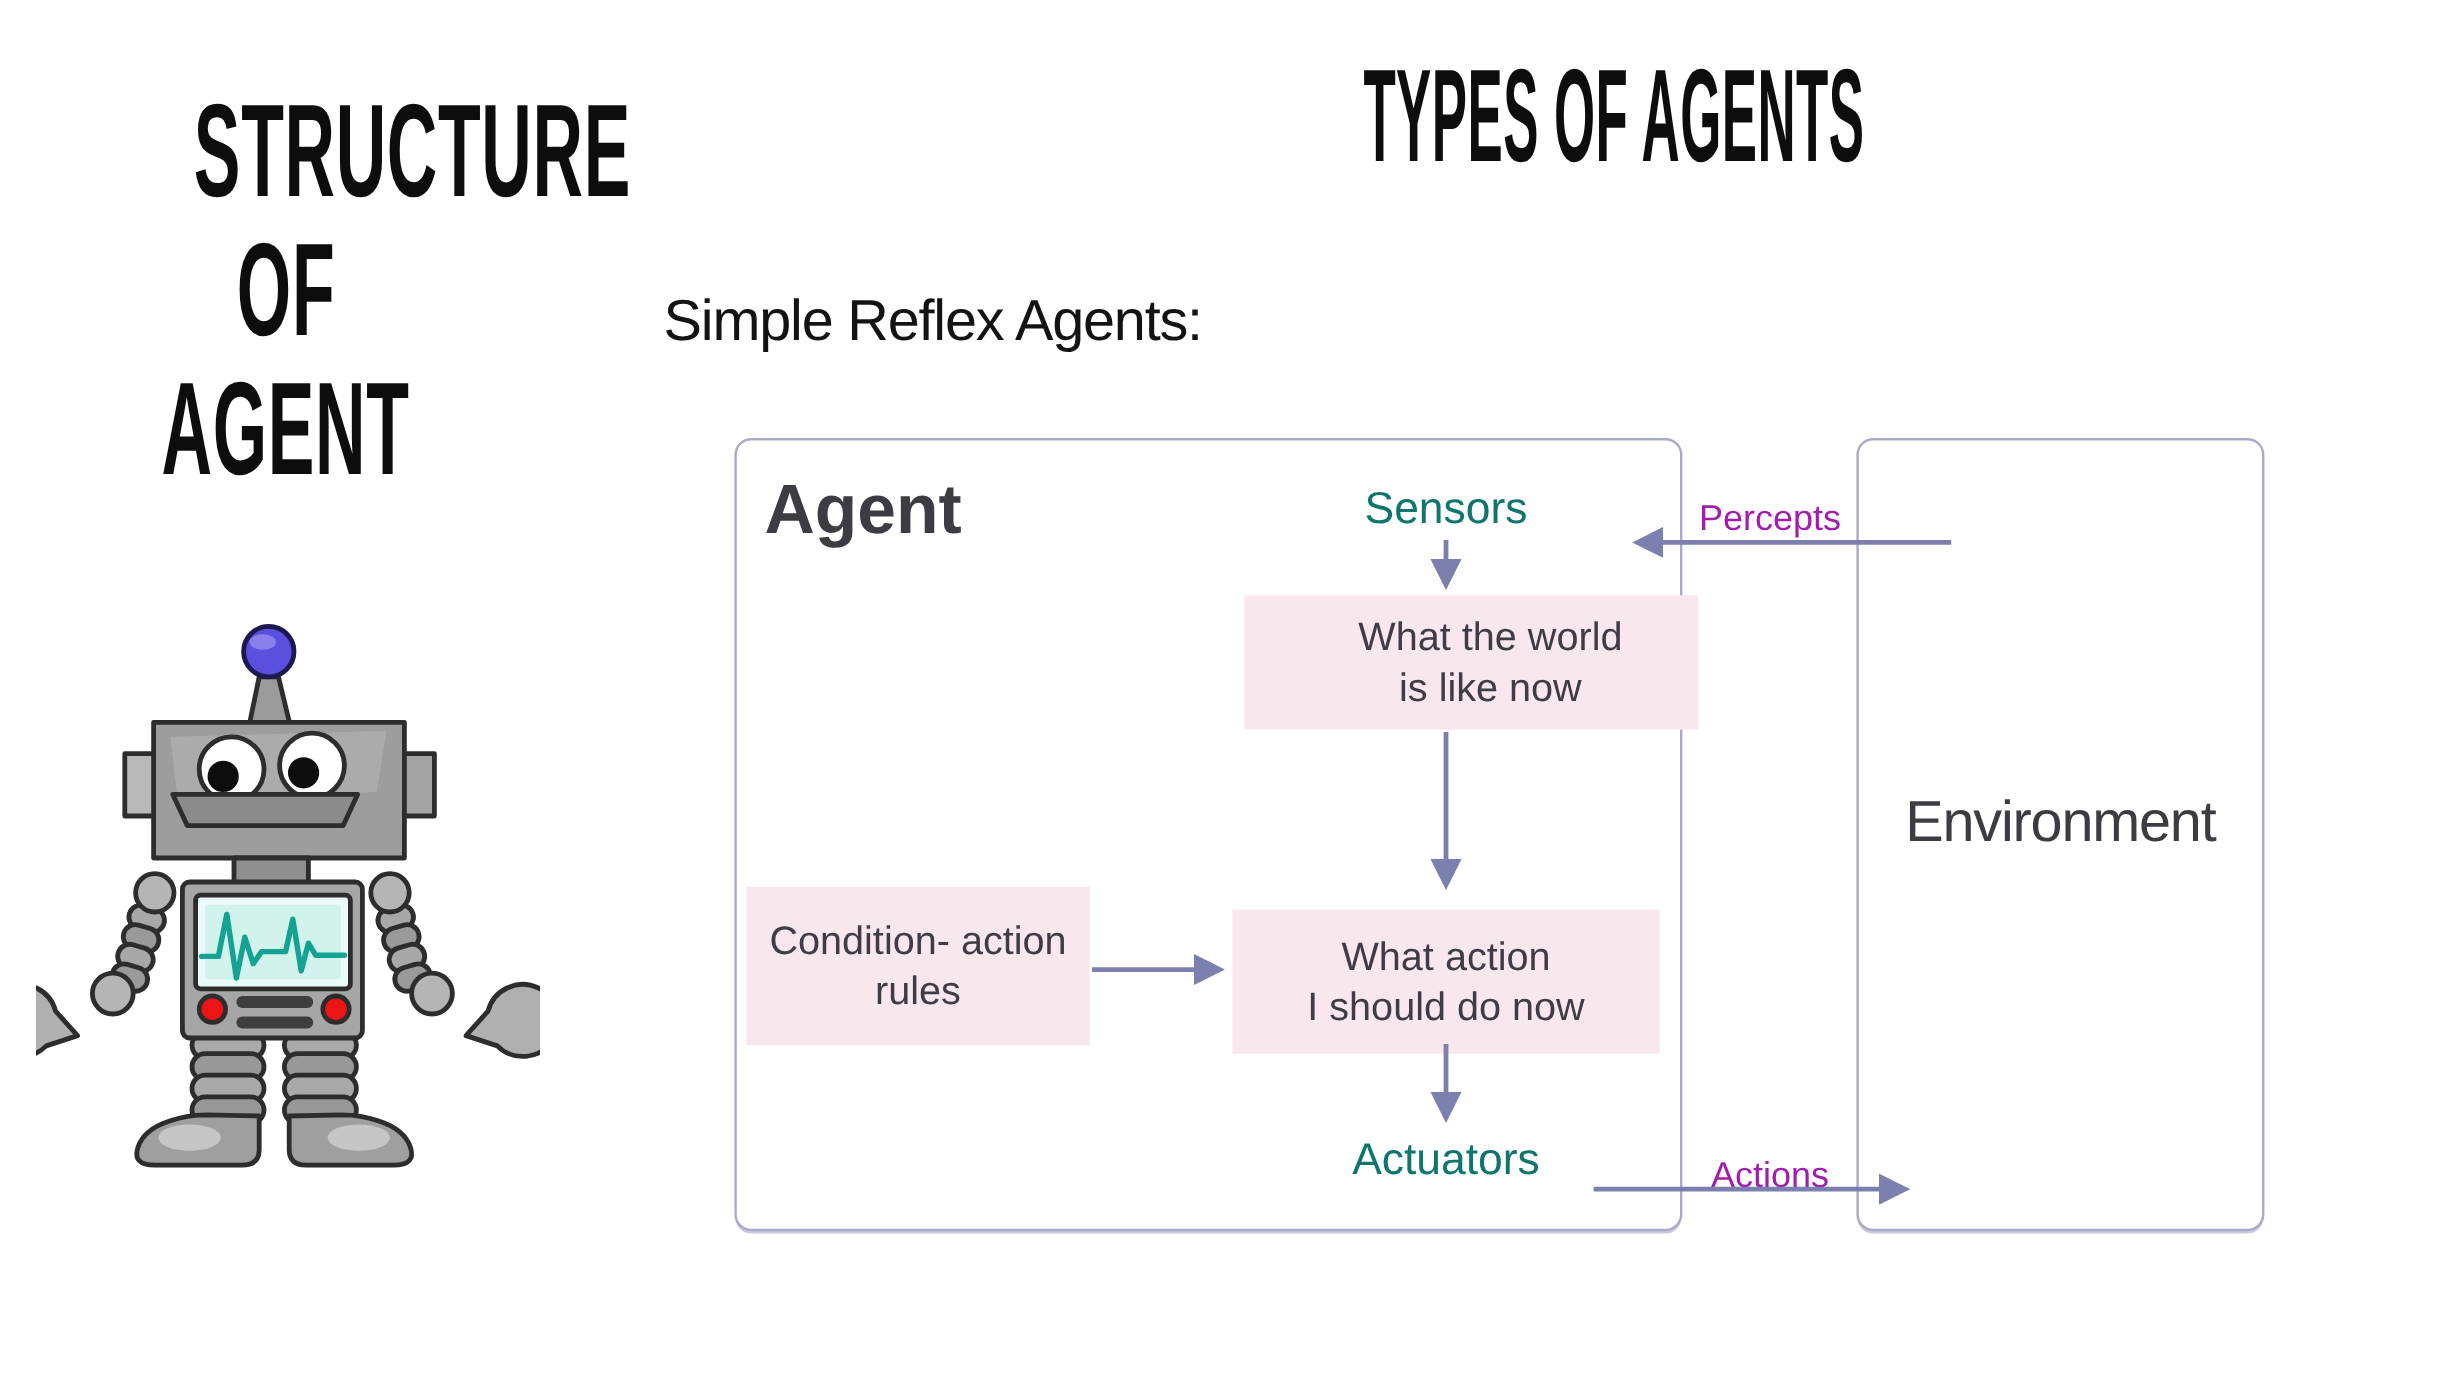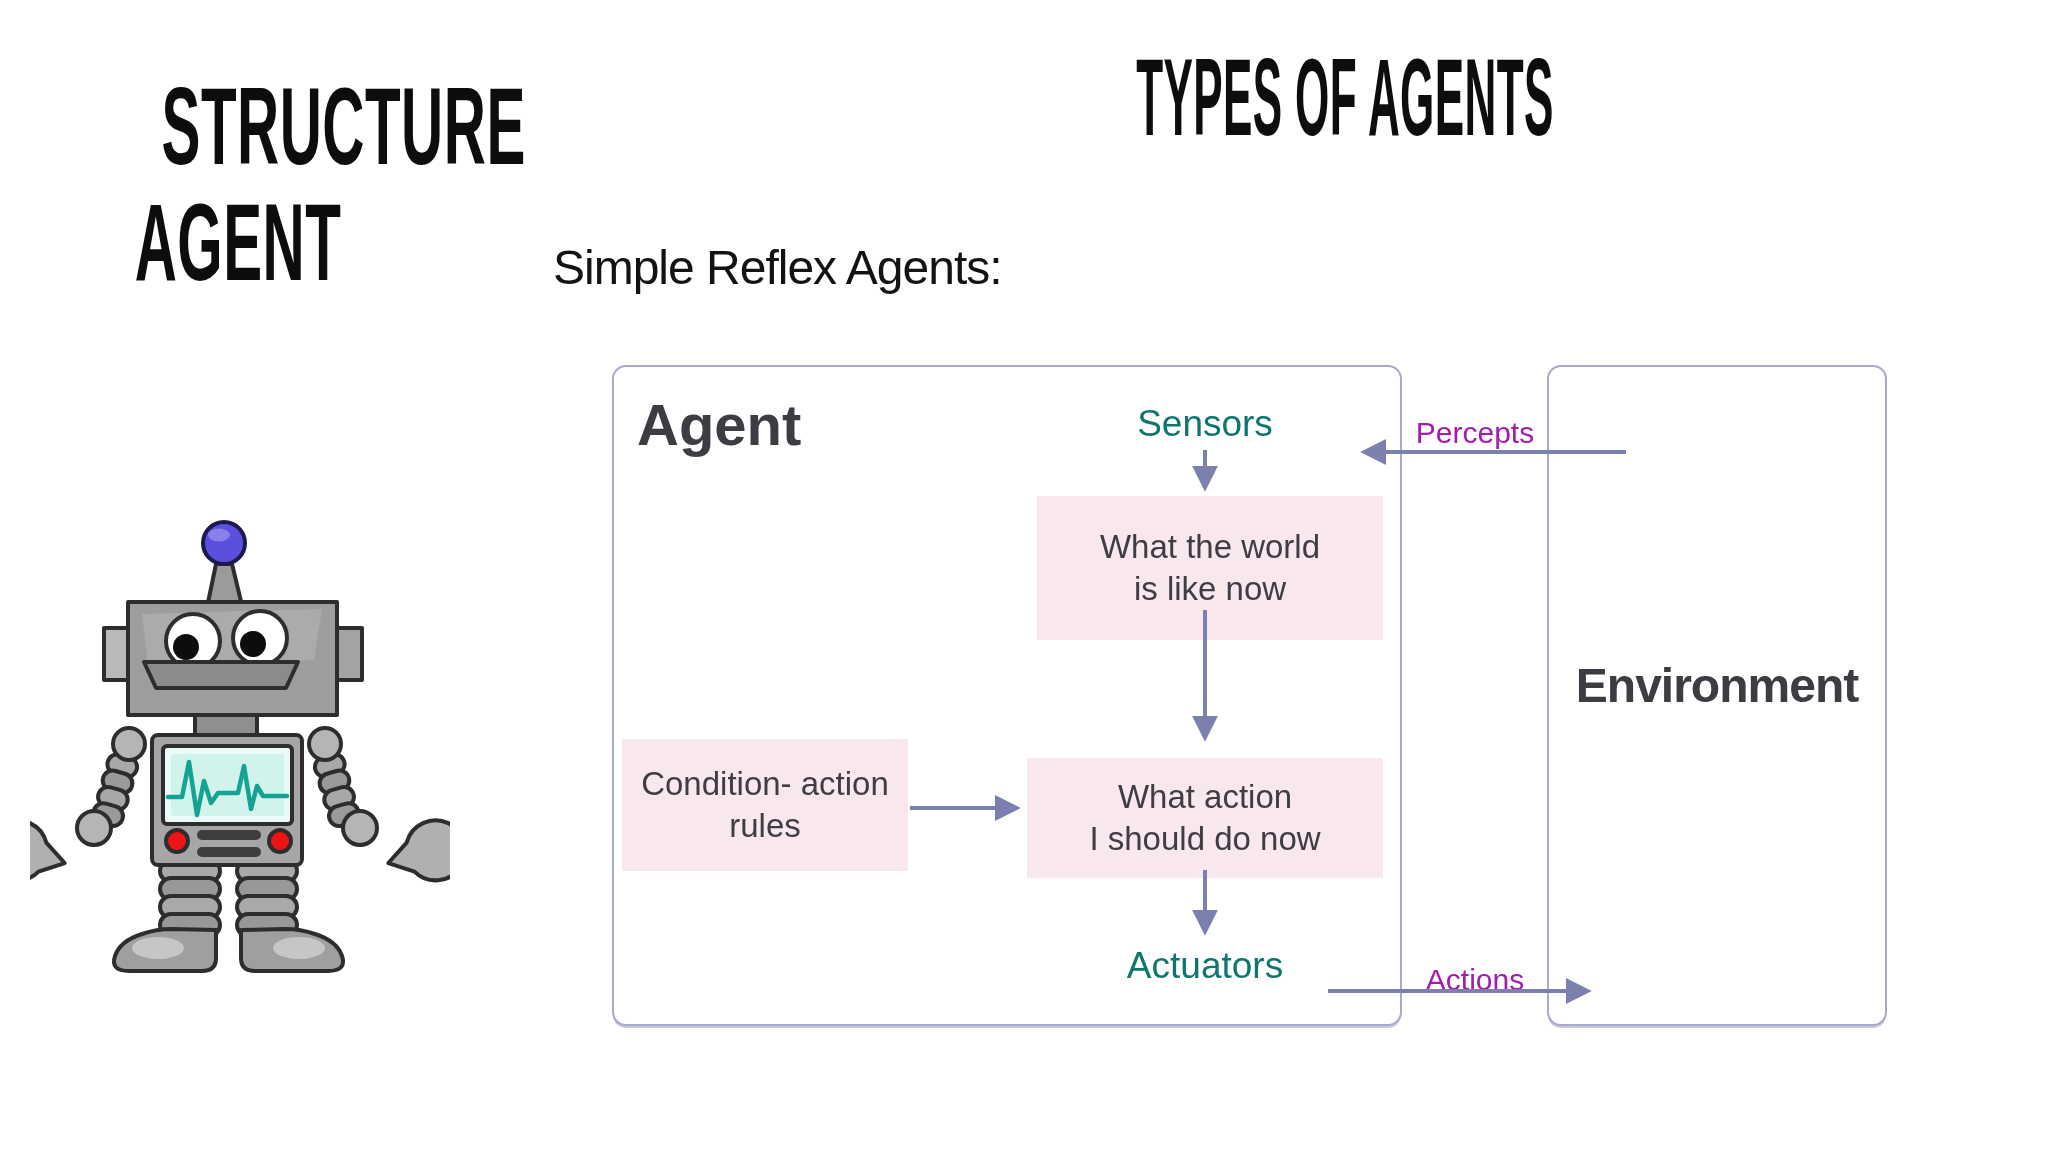--- a/index.html
+++ b/index.html
@@ -24,48 +24,49 @@
   }
   
   .frame{
     position:absolute;border:2.5px solid #a9aac9;border-radius:14px;
     background:#ffffff;box-sizing:border-box;z-index:2;
     box-shadow:0 3px 0 -1px #c9c9de;
   }
   .agent-frame{left:612px;top:365px;width:790px;height:661px;}
   .env-frame{left:1547px;top:365px;width:340px;height:661px;}
   .agent-label{position:absolute;left:637px;top:391px;font-size:58px;font-weight:700;color:#3d3c42;z-index:4;}
-  .env-label{position:absolute;left:1547px;top:658px;width:340px;text-align:center;font-size:48px;font-weight:700;color:#3d3c42;z-index:4;letter-spacing:-1px;}
+  .env-label{position:absolute;left:1547px;top:658px;width:340px;text-align:center;font-size:48px;font-weight:400;color:#3d3c42;z-index:4;letter-spacing:-1px;}
   
   .io-label{position:absolute;font-weight:400;color:#0f766e;font-size:37px;text-align:center;z-index:4;}
   .sensors-label{left:1055px;top:403px;width:300px;}
   .actuators-label{left:1055px;top:945px;width:300px;}
   .flow-label{position:absolute;font-size:30px;color:#a21caf;text-align:center;z-index:4;}
   .percepts-label{left:1402px;top:416px;width:146px;}
   .actions-label{left:1402px;top:951px;width:146px;margin-top:12px;}
   
   .node{
     position:absolute;background:#f8e7ed;color:#403c45;font-size:33px;line-height:42px;
     text-align:center;display:flex;flex-direction:column;justify-content:center;z-index:3;
   }
-  .node-world{left:1037px;top:496px;width:346px;height:144px;}
+  .node-world{left:1037px;top:496px;width:346px;height:112px;padding-left:32px;}
   .node-rules{left:622px;top:739px;width:286px;height:132px;}
   .node-action{left:1027px;top:758px;width:356px;height:120px;}
   
   .arrows{position:absolute;left:0;top:0;width:2048px;height:1152px;z-index:6;pointer-events:none;}
   
   .robot{position:absolute;left:30px;top:510px;width:420px;height:530px;z-index:1;}
 </style>
 </head>
 <body>
 
 <div class="slide">
 
   <div class="left-title">
     <div class="big-title-line"><span class="condensed">STRUCTURE</span></div>
+    <div class="big-title-line"><span class="condensed">OF</span></div>
     <div class="big-title-line"><span class="condensed">AGENT</span></div>
   </div>
 
   <div class="right-title">
     <span class="condensed">TYPES OF AGENTS</span>
   </div>
 
   <div class="subtitle">Simple Reflex Agents:</div>
 
   <svg class="robot" viewBox="0 0 420 530" aria-hidden="true">

